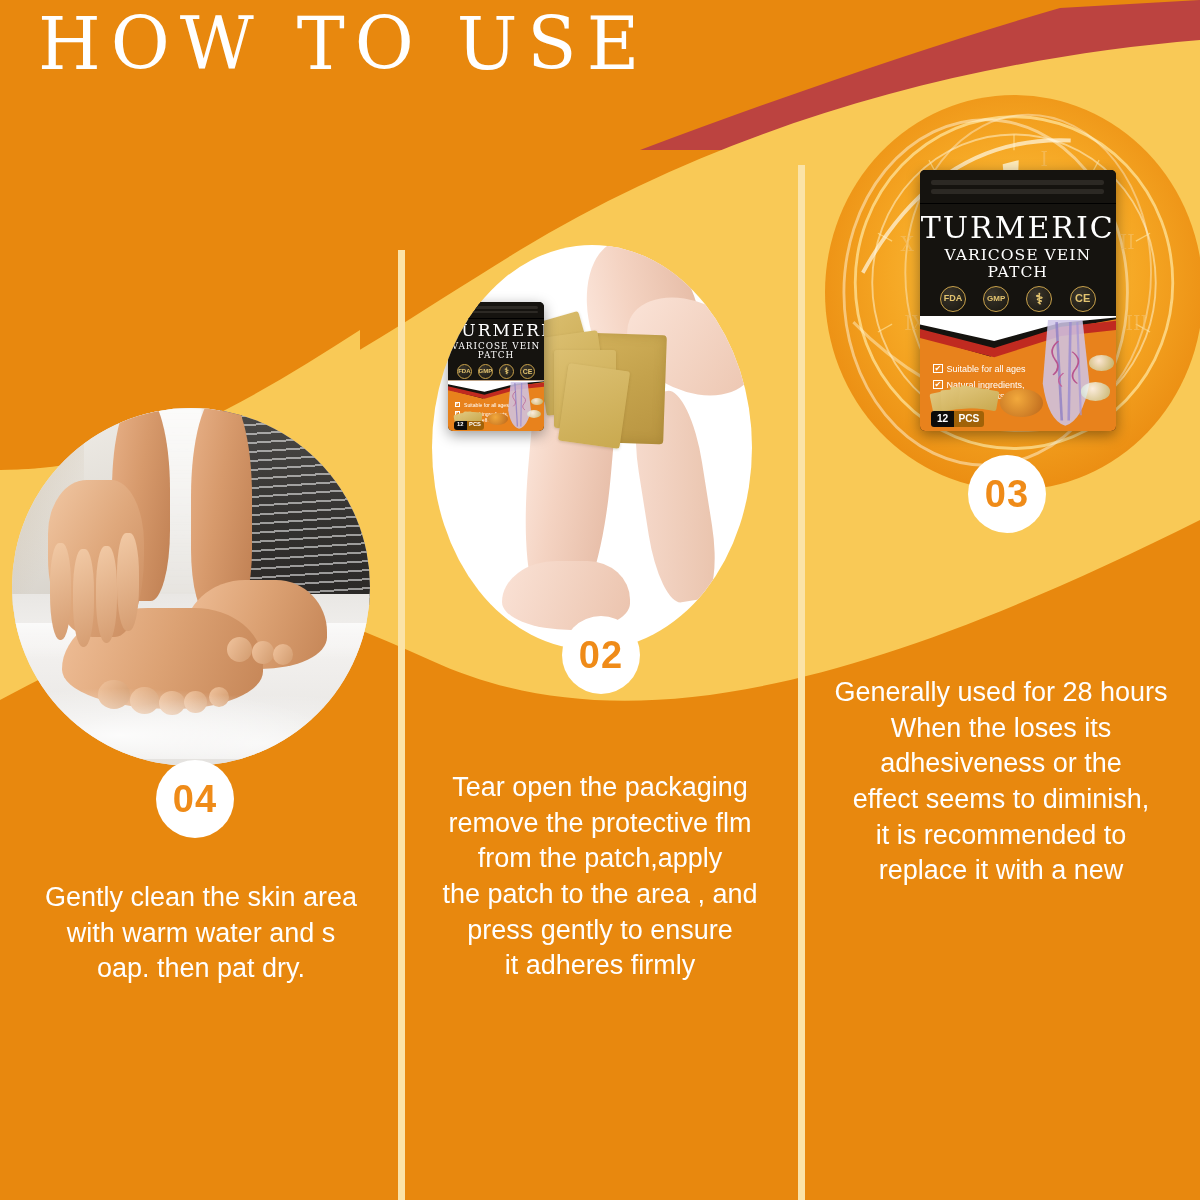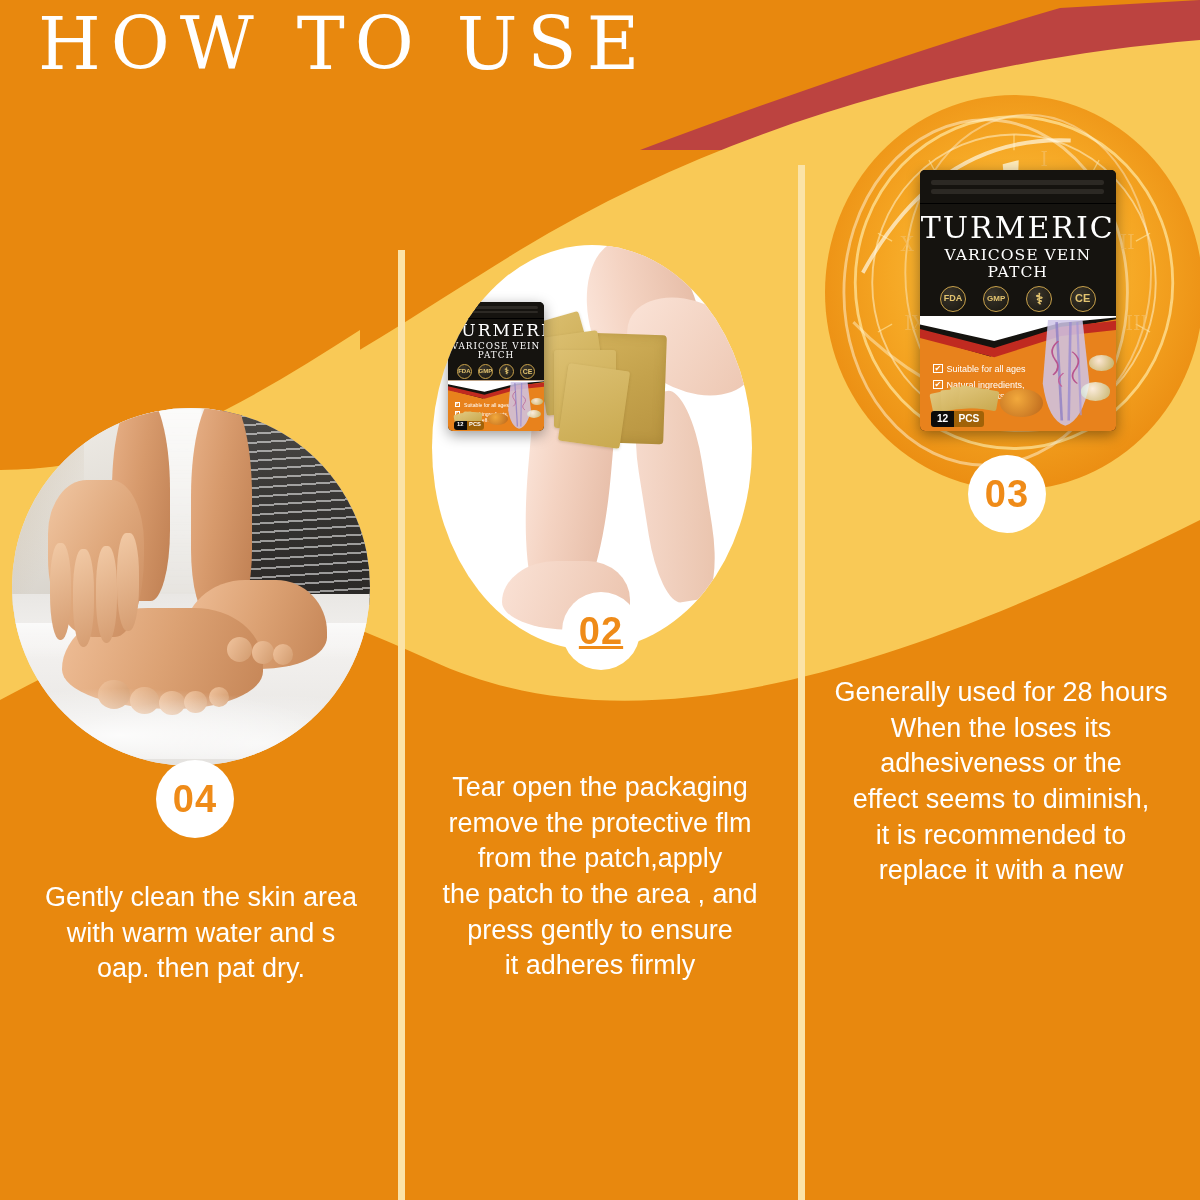--- a/index.html
+++ b/index.html
@@ -58,21 +58,21 @@
     color:#EF8B18;
     font-size:38px;
     font-weight:bold;
     display:flex;
     align-items:center;
     justify-content:center;
     letter-spacing:1px;
     z-index:15;
   }
   .badge-1 { left:156px; top:760px; }
-  .badge-2 { left:562px; top:592px;text-decoration:underline; }
+  .badge-2 { left:562px; top:616px; }
   .badge-3 { left:968px; top:455px; }
 
   
   .caption {
     position:absolute;
     color:#FFFFFF;
     text-align:center;
     font-size:27px;
     line-height:1.32;
     z-index:12;

